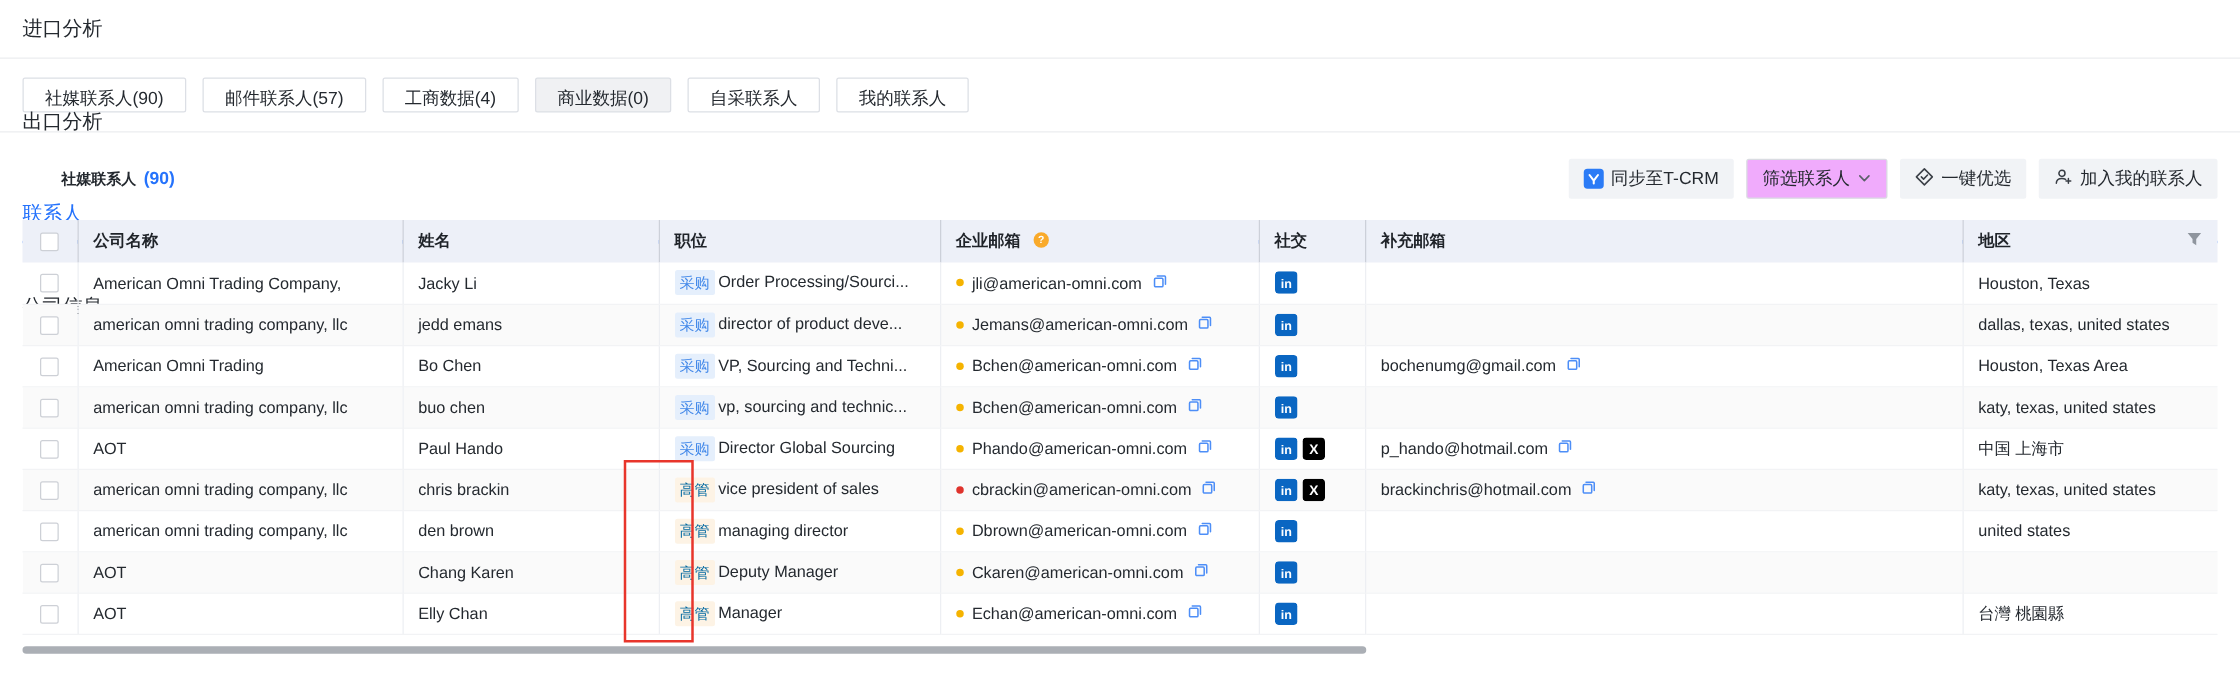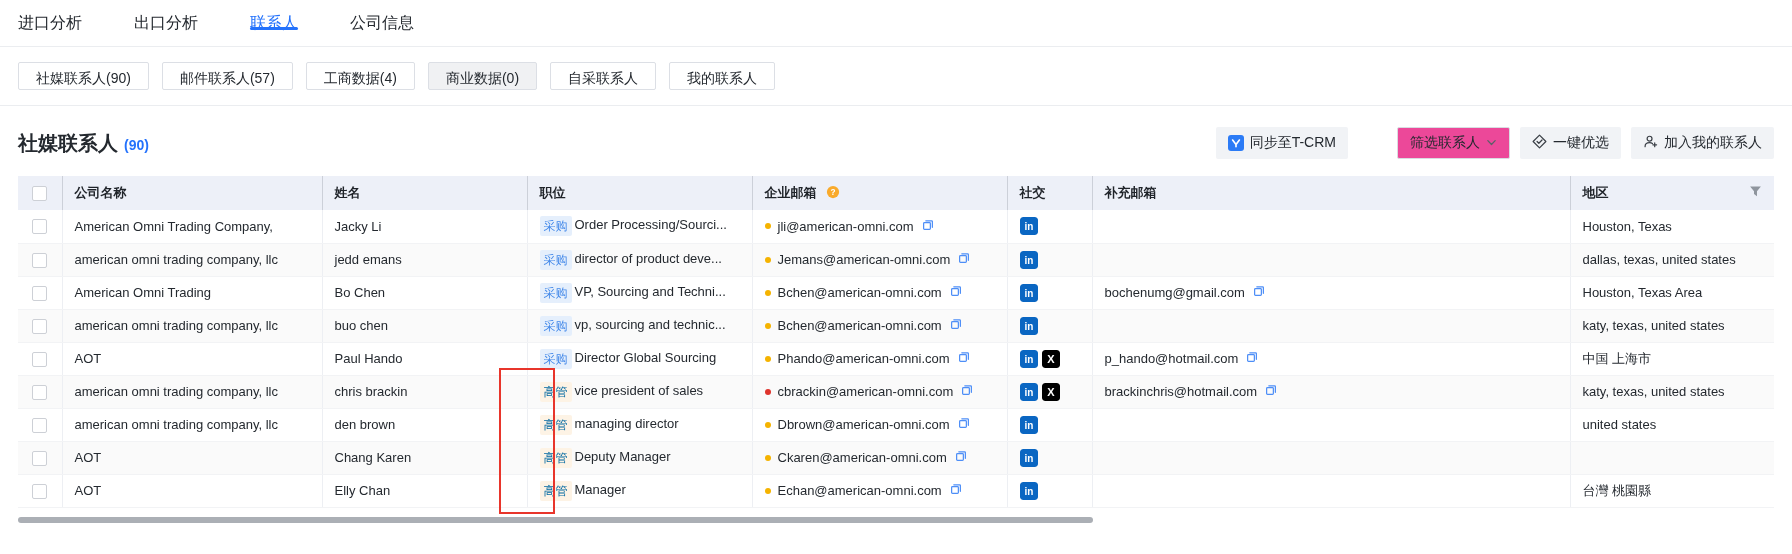--- a/index.html
+++ b/index.html
@@ -1,39 +1,39 @@
 <!DOCTYPE html>
 <html><head>
 <meta charset="utf-8">
 <style>
   * { margin:0; padding:0; box-sizing:border-box; }
   html,body { width:1792px; height:554px; overflow:hidden; background:#fff;
     font-family:"Liberation Sans","DejaVu Sans",sans-serif; color:#24292f; }
   .px { padding-left:18px; padding-right:18px; }
 
   
-  .tabs-bar { display:flex; gap:52px; border-bottom:1px solid #ebedf0; padding:13px 18px 16px 18px; height:47px; }
+  .tabs-bar { display:flex; gap:40px; border-bottom:1px solid #ebedf0; padding:13px 18px 16px 18px; height:47px;flex-direction:column; }
   .tab { font-size:16px; padding-bottom:13px; position:relative; cursor:pointer; white-space:nowrap; }
   .tab.active { color:#2472fc; font-weight:normal; }
   .tab.active::after { content:""; position:absolute; left:0; right:0; bottom:0; height:3px; background:#2472fc; border-radius:2px; }
 
   
   .filter-bar { display:flex; gap:13px; padding:15px 18px; border-bottom:1px solid #ebedf0; }
   .filter-btn { height:28px; line-height:30px; padding:0 17px; border:1px solid #dcdfe5; border-radius:2px;
     background:#fff; font-size:14px; color:#24292f; cursor:pointer; white-space:nowrap; }
   .filter-btn.muted { background:#f0f1f3; }
 
   
   .section-bar { display:flex; align-items:center; justify-content:space-between; margin:21px 0 17px 0; }
-  .section-title { font-size:20px; font-weight:bold; }
+  .section-title { font-size:12px; font-weight:bold;margin-left:31px; }
   .section-count { color:#2472fc; font-weight:bold; font-size:14px; margin-left:6px; }
   .toolbar { display:flex; align-items:center; gap:10px; }
   .tb-btn { display:flex; align-items:center; gap:6px; height:32px; padding:3px 12px; border-radius:2px;
     font-size:14px; color:#24292f; background:#f1f3f6; border:none; cursor:pointer; white-space:nowrap; }
-  .tb-btn.outline { background:#ec4899; border:1px solid #d9dce1;margin-left:39px; }
+  .tb-btn.outline { background:#f0abfc; border:1px solid #d9dce1; }
   .search-box { display:flex; align-items:center; height:32px; width:158px; border:1px solid #d9dce1;
     border-radius:2px; background:#fff; padding:0 8px 0 10px; }
   .search-box input { border:none; outline:none; flex:1; min-width:0; font-size:13px; color:#24292f;
     font-family:inherit; background:transparent; }
   .search-box input::placeholder { color:#b9bec7; }
   .tcrm-logo { width:16px; height:16px; border-radius:3px; background:#2b7bf6; display:inline-flex;
     align-items:center; justify-content:center; flex:0 0 auto; }
 
   
   .table-wrap { position:relative; }

